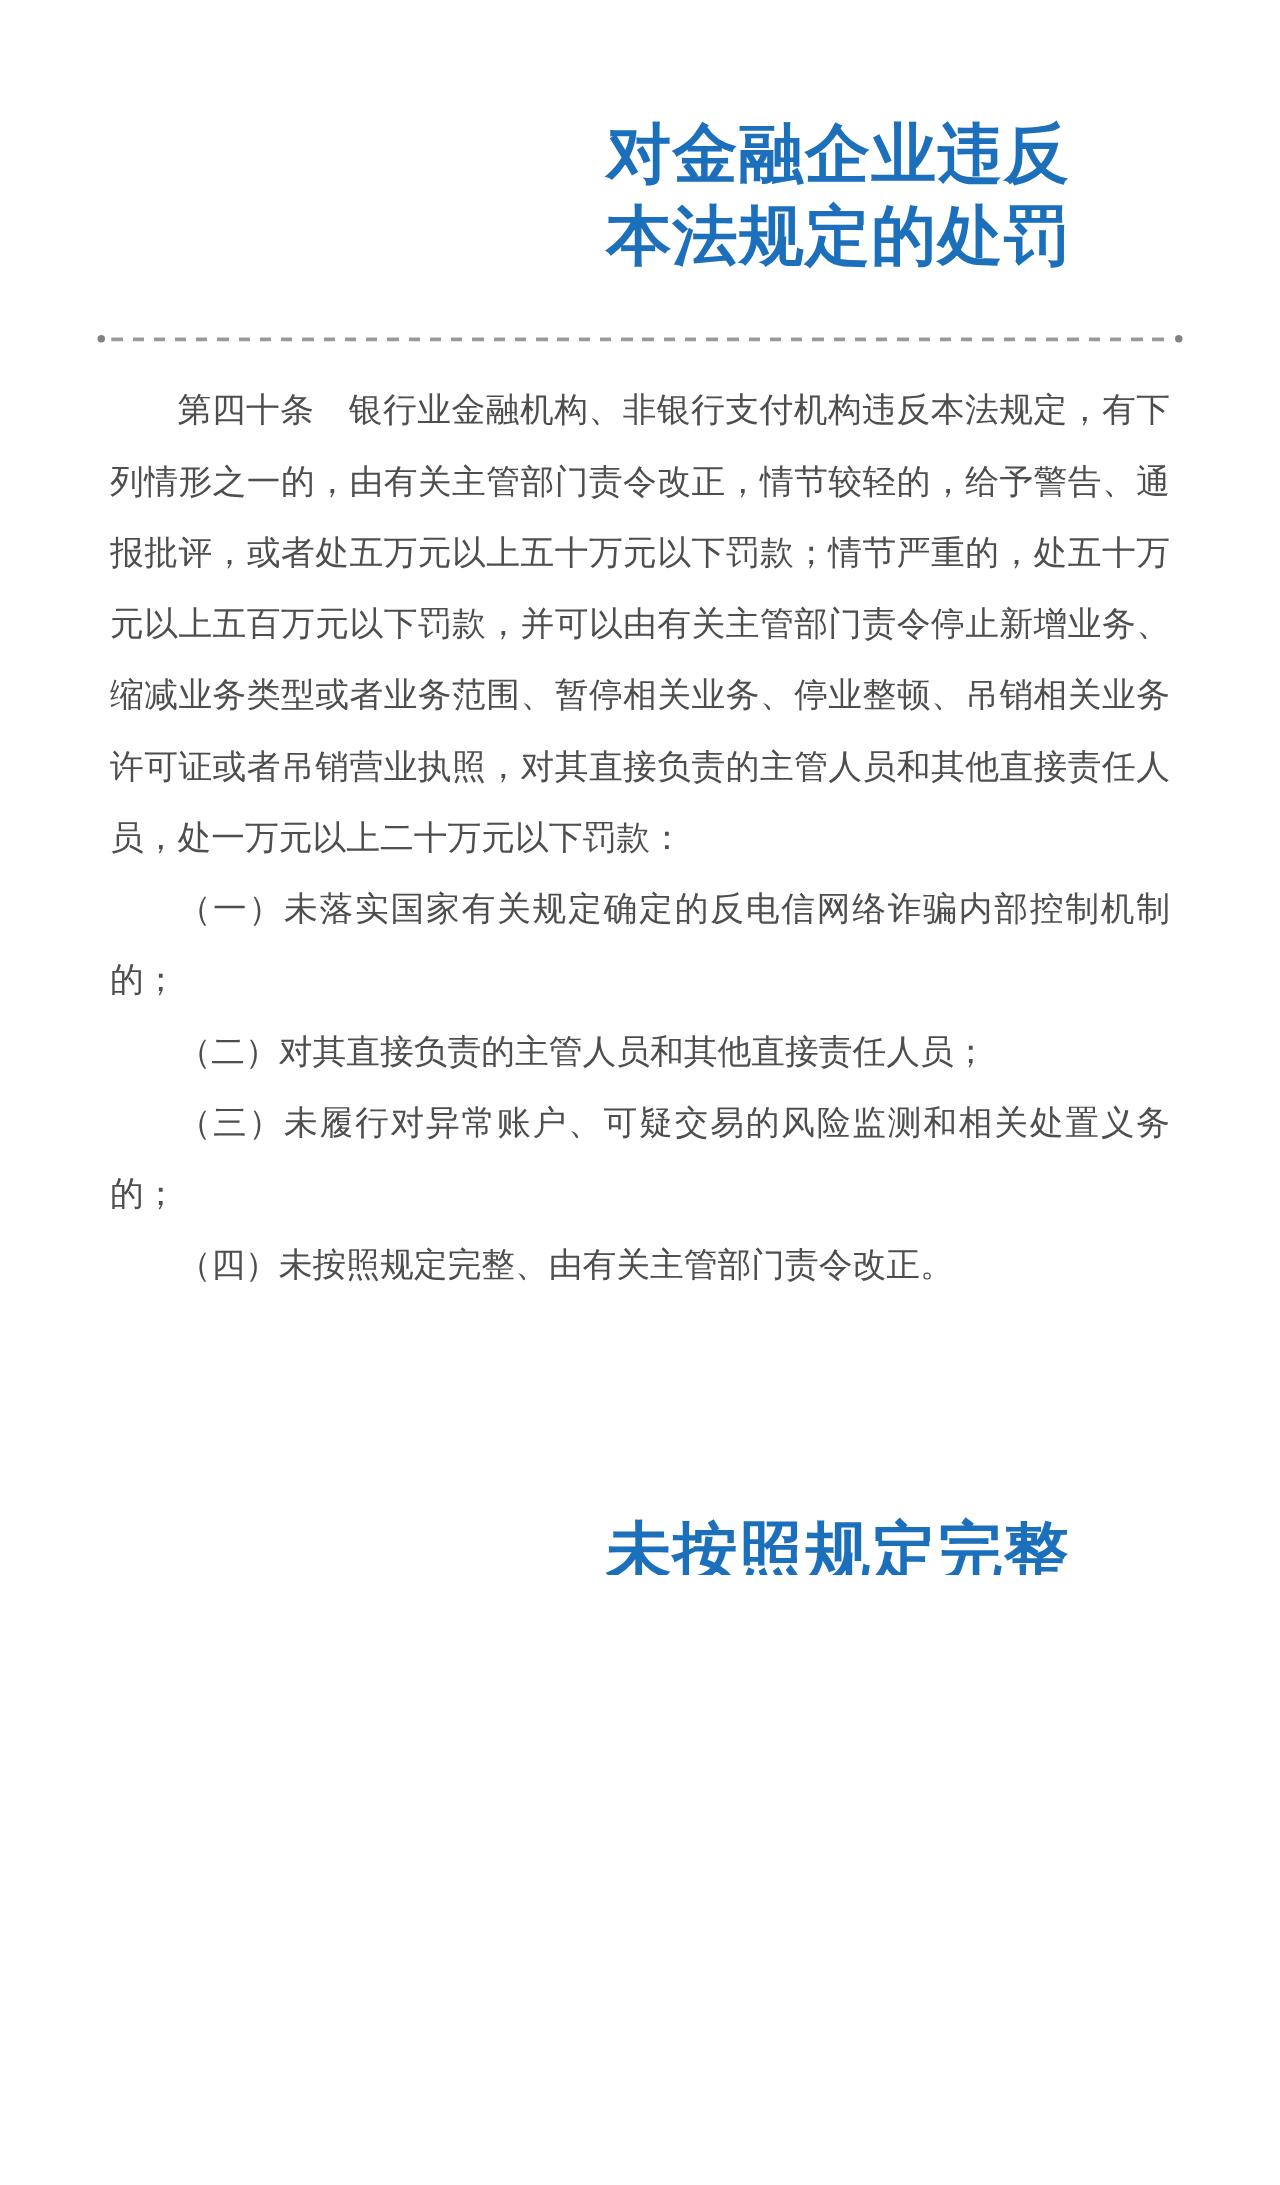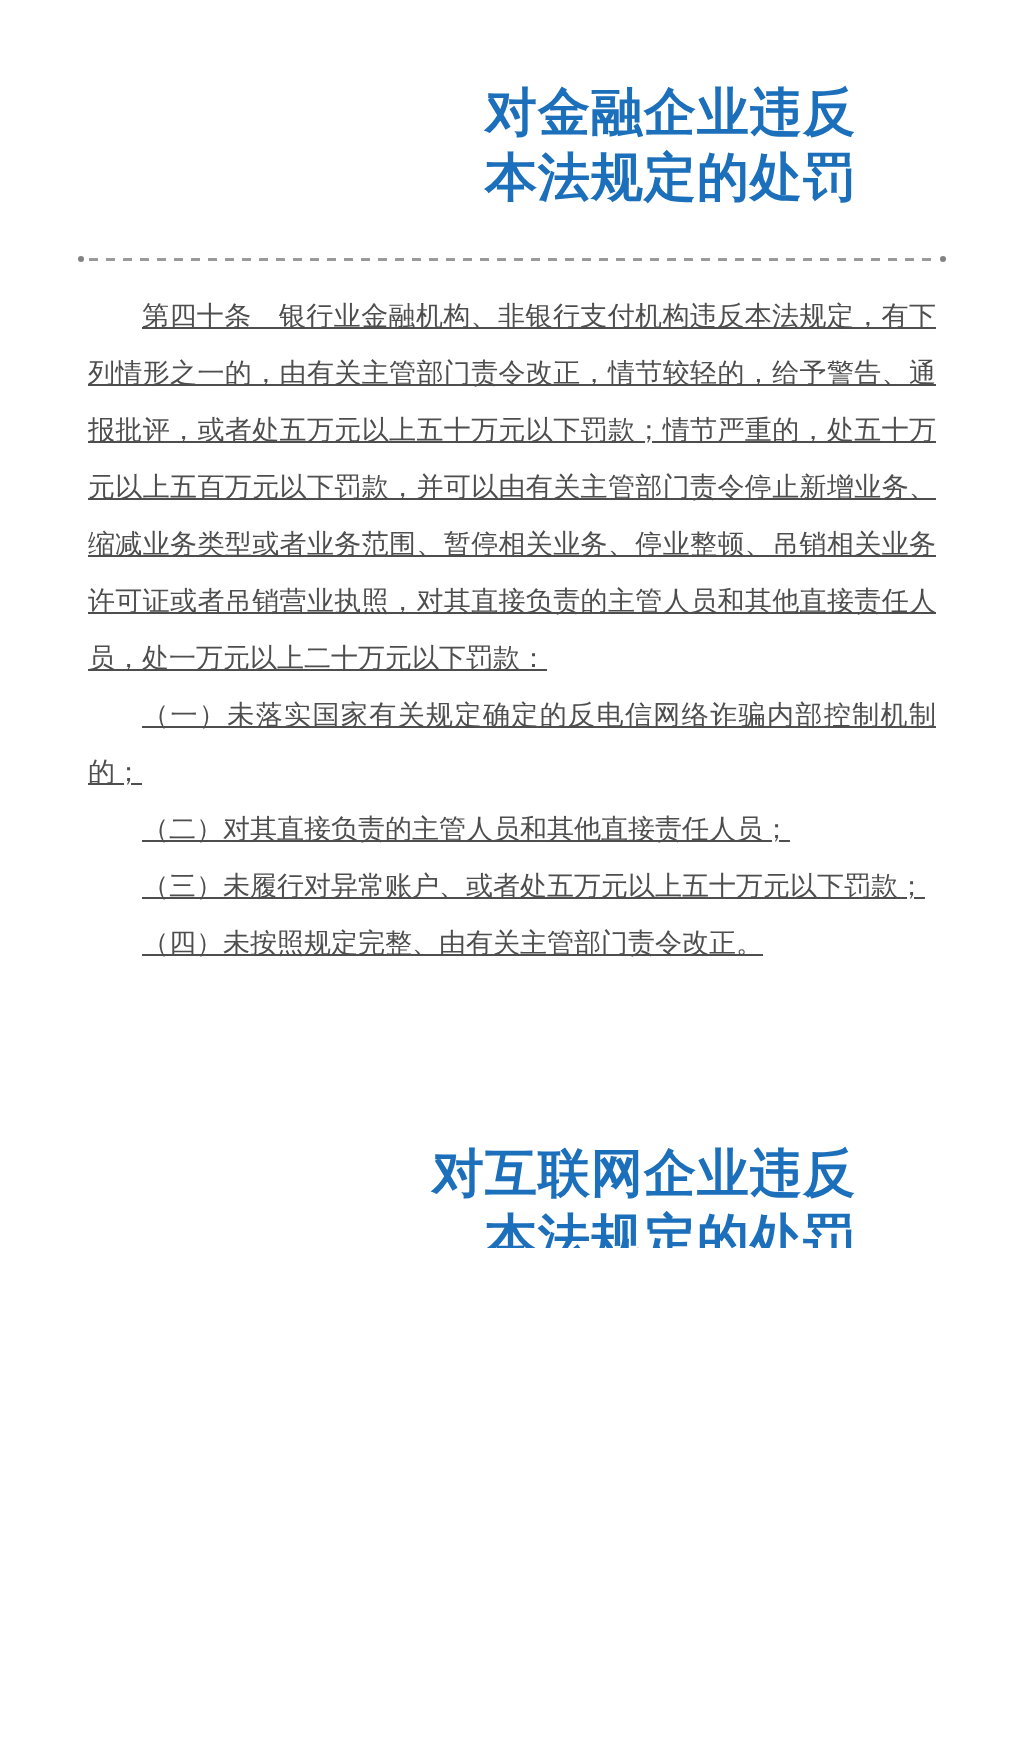--- a/index.html
+++ b/index.html
@@ -11,21 +11,21 @@
   * { box-sizing: border-box; }
   html, body { margin: 0; padding: 0; }
   body {
     font-family: "Liberation Sans", sans-serif;
     background: #ffffff;
   }
   .page {
     position: relative;
     width: 1024px;
     height: 1248px;
-    margin: 0 auto;
+    margin: 12px auto;
     background: #ffffff;
     overflow: hidden;
   }
   .section-title {
     font-size: 52px;
     line-height: 65px;
     font-weight: 700;
     color: var(--heading_blue);
     text-align: right;
     padding-right: 168px;
@@ -63,21 +63,20 @@
     font-size: 27px;
     line-height: 57px;
     color: var(--body_text);
     text-align: justify;
     letter-spacing: 0;
   }
   .body-block-2 { margin-top: 38px; }
   .body-block p {
     margin: 0;
     text-indent: 2em;
-    text-decoration: underline;
   }
   .page-number {
     position: absolute;
     top: 1568px;
     right: 96px;
     font-size: 27px;
     letter-spacing: 5px;
     color: var(--page_number_gray);
   }
 </style>
@@ -94,26 +93,26 @@
   <div class="divider">
     <span class="dot"></span>
     <span class="dash-line"></span>
     <span class="dot"></span>
   </div>
 
   <div class="body-block">
     <p>第四十条　银行业金融机构、非银行支付机构违反本法规定，有下列情形之一的，由有关主管部门责令改正，情节较轻的，给予警告、通报批评，或者处五万元以上五十万元以下罚款；情节严重的，处五十万元以上五百万元以下罚款，并可以由有关主管部门责令停止新增业务、缩减业务类型或者业务范围、暂停相关业务、停业整顿、吊销相关业务许可证或者吊销营业执照，对其直接负责的主管人员和其他直接责任人员，处一万元以上二十万元以下罚款：</p>
     <p>（一）未落实国家有关规定确定的反电信网络诈骗内部控制机制的；</p>
     <p>（二）对其直接负责的主管人员和其他直接责任人员；</p>
-    <p>（三）未履行对异常账户、或者处五万元以上五十万元以下罚款；</p>
+    <p>（三）未履行对异常账户、可疑交易的风险监测和相关处置义务的；</p>
     <p>（四）未按照规定完整、由有关主管部门责令改正。</p>
   </div>
 
   <div class="section-title title-second">
-    <span class="title-line">对互联网企业违反</span>
+    <span class="title-line">未按照规定完整</span>
     <span class="title-line">本法规定的处罚</span>
   </div>
 
   <div class="divider divider-2">
     <span class="dot"></span>
     <span class="dash-line"></span>
     <span class="dot"></span>
   </div>
 
 

